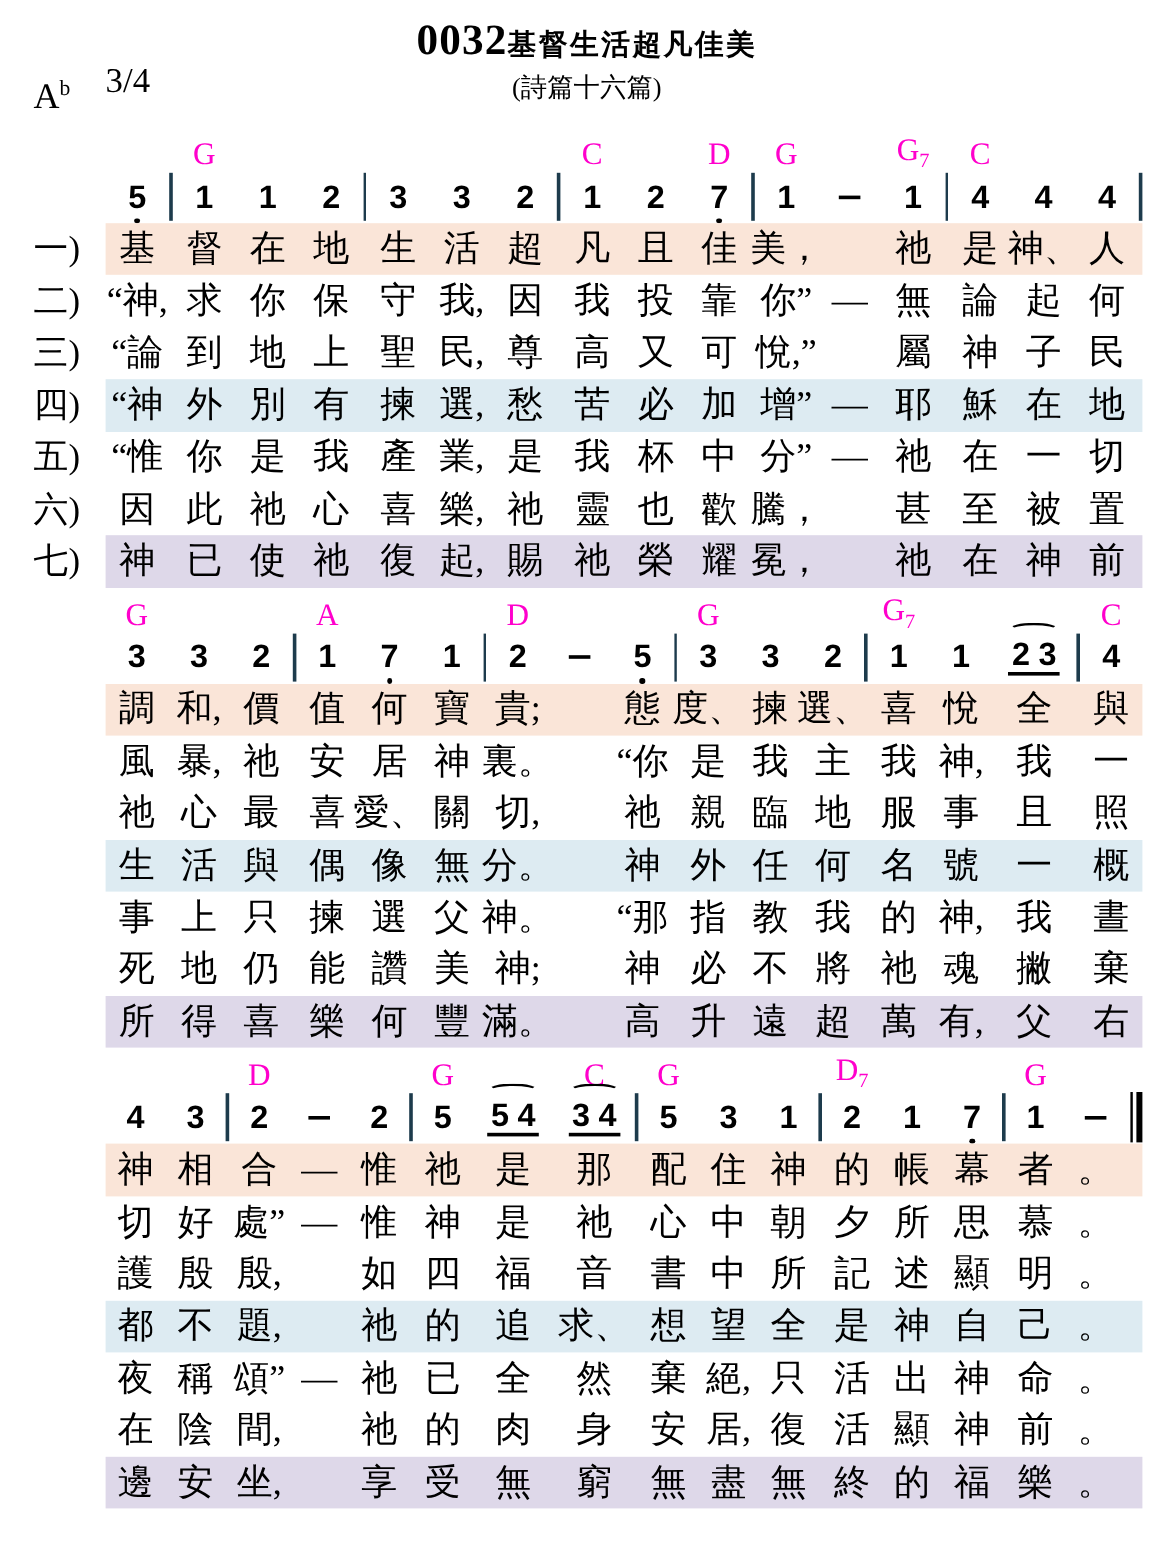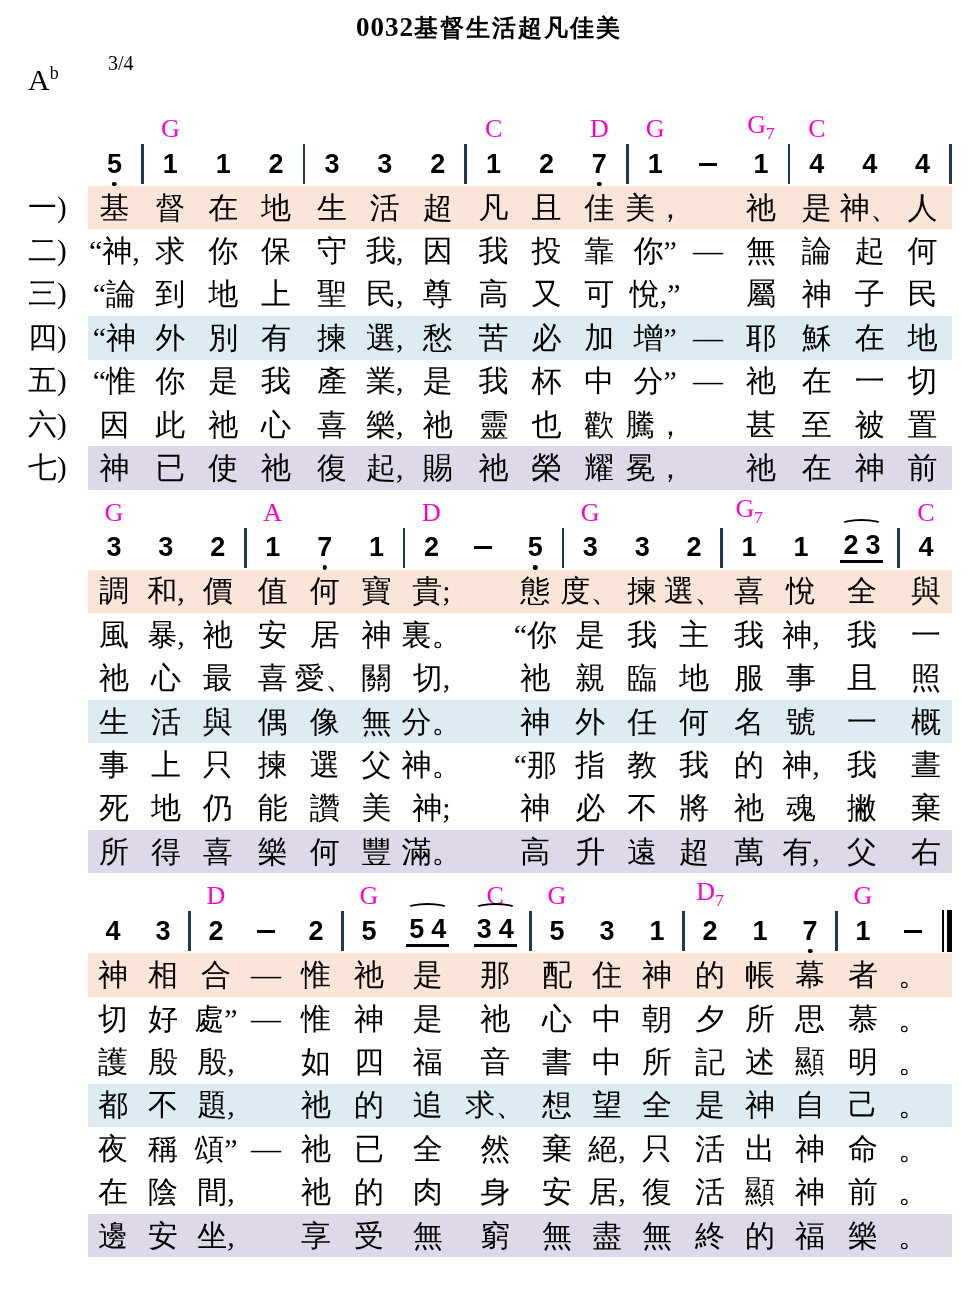--- a/index.html
+++ b/index.html
@@ -3,26 +3,26 @@
 <meta charset="utf-8">
 <style>
   * { margin:0; padding:0; box-sizing:border-box; }
   html,body { background:#ffffff; }
   body {
     width:978px; height:1307px; overflow:hidden;
     font-family:"Liberation Serif", serif; color:#000;
     position:relative;
   }
   .title-row { text-align:center; padding-top:12px; height:46px; }
-  .hymn-number { font-size:27px; font-weight:bold; letter-spacing:1px; }
+  .hymn-number { font-size:36px; font-weight:bold; letter-spacing:1px; }
   .hymn-title { font-size:24px; font-weight:bold; letter-spacing:2px; }
   .meta-row { position:relative; height:54px; }
   .keysig { position:absolute; left:28px; top:17px; font-size:30px; }
   .keysig sup { font-size:18px; }
-  .time-sig { position:absolute; left:108px; top:6px; font-size:20px; }
+  .time-sig { position:absolute; left:88px; top:6px; font-size:29px; }
   .subtitle { text-align:center; font-size:22px; padding-top:12px; }
 
   .system { position:relative; margin-left:88px; width:864px; }
   .system-1 { margin-top:12px; }
   .system-2, .system-3 { margin-top:6px; }
 
   .chord-row { display:flex; height:30px; align-items:flex-end; }
   .note-row  { display:flex; height:44px; }
   .lyric-row { display:flex; height:43.4px; align-items:center; position:relative; }
 
@@ -60,20 +60,21 @@
 </head>
 <body>
 
 <div class="title-row">
   <span class="hymn-number">0032</span><span class="hymn-title">基督生活超凡佳美</span>
 </div>
 
 <div class="meta-row">
   <span class="keysig"><span>A</span><sup>b</sup></span>
   <span class="time-sig">3/4</span>
+  <div class="subtitle">(詩篇十六篇)</div>
 </div>
 
 <div id="systems">
     <div class="system system-1">
       <div class="chord-row">
         <div class="slot"></div>
         <div class="barcell"></div>
         <div class="slot">
           <span class="chord">G</span>
         </div>

